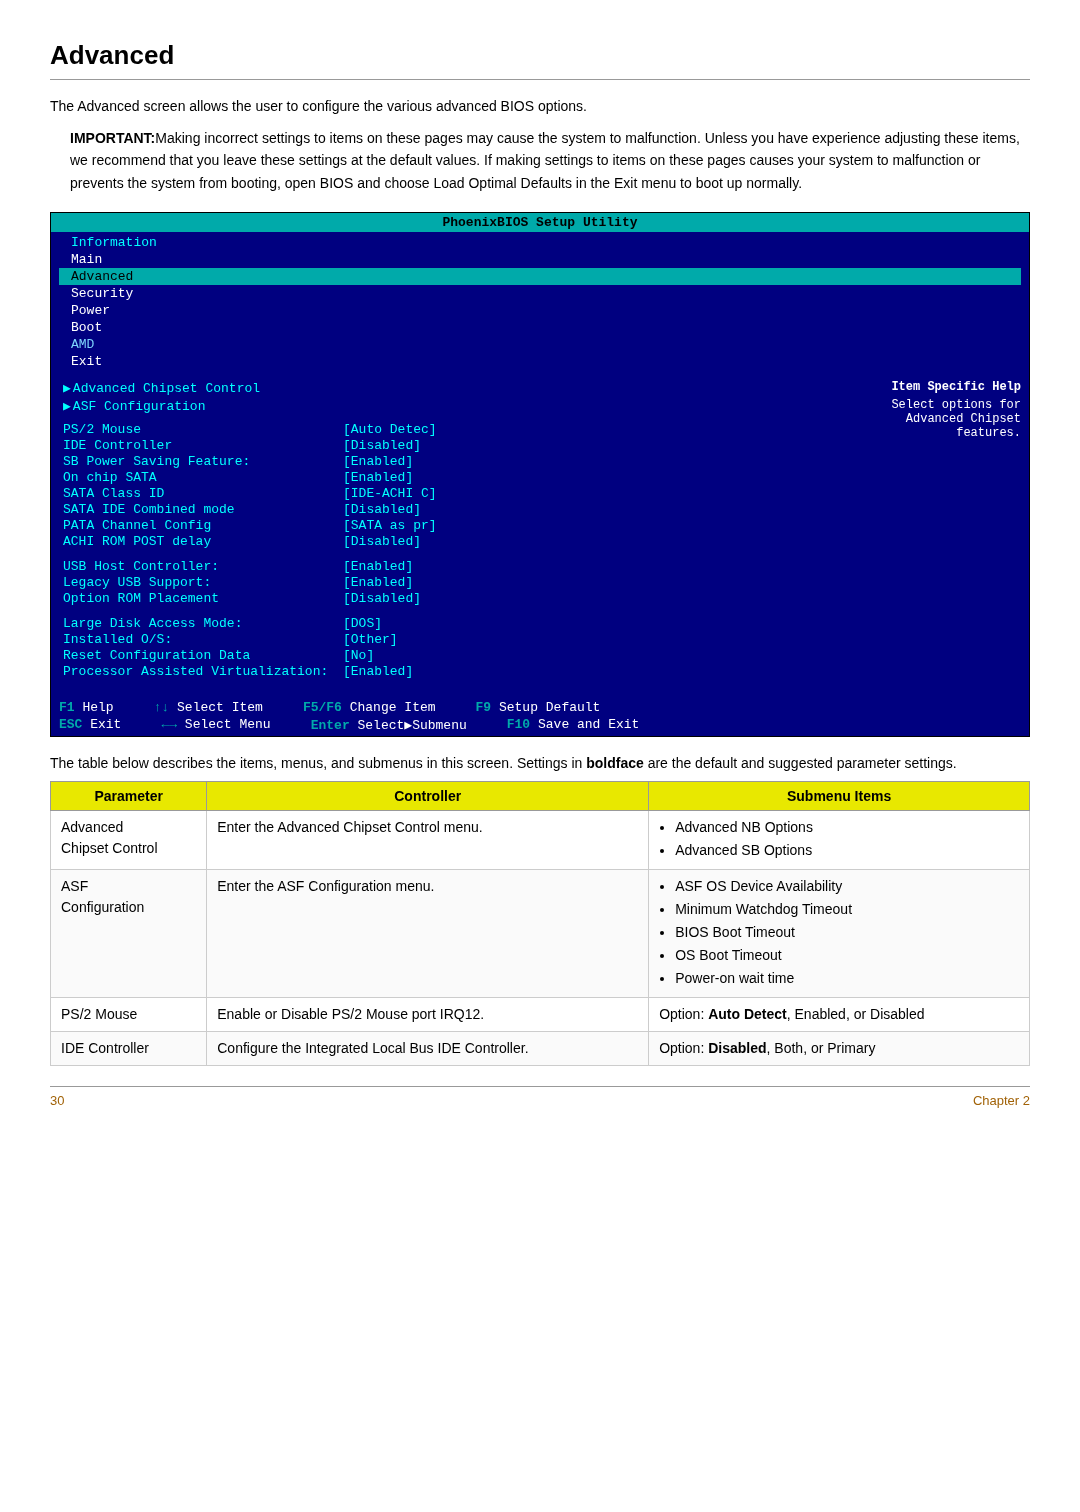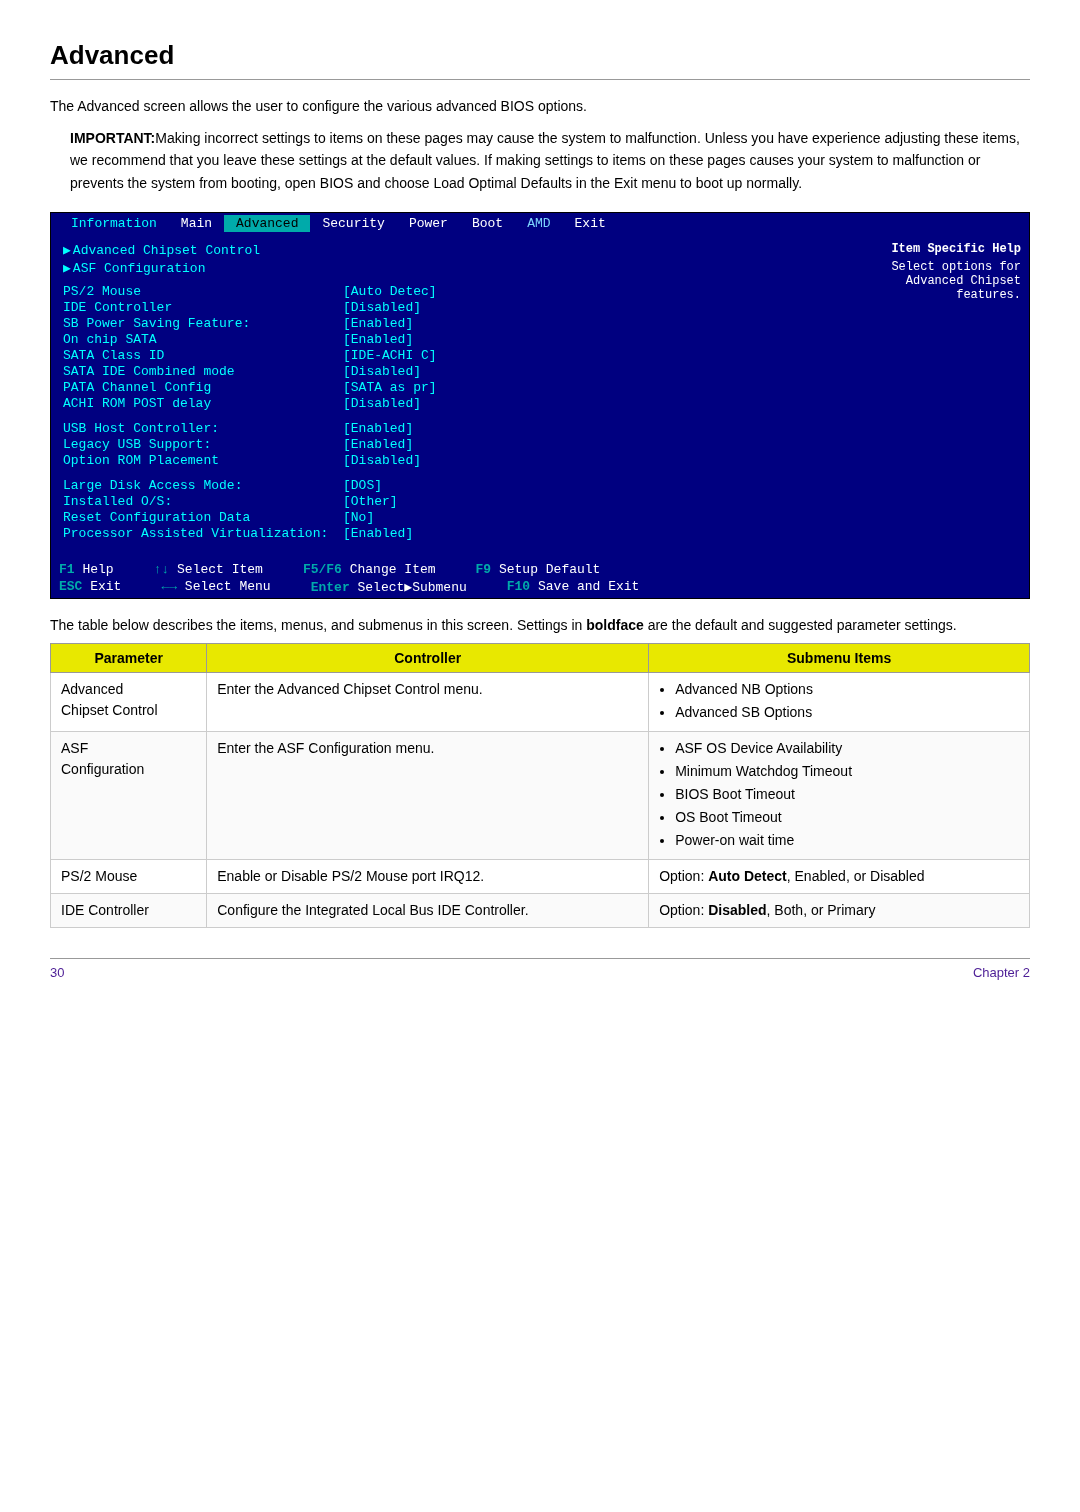--- a/index.html
+++ b/index.html
@@ -51,20 +51,21 @@
       text-align: center;
       padding: 2px 0;
       font-weight: bold;
     }
 
     .bios-menu-bar {
       display: flex;
       padding: 2px 8px;
       gap: 0;
       background: #000080;
+      flex-direction: column;
     }
 
     .bios-menu-item {
       padding: 1px 12px;
       color: #00ffff;
       cursor: pointer;
     }
 
     .bios-menu-item.active {
       background: #00aaaa;
@@ -166,27 +167,27 @@
       list-style: disc;
       padding-left: 16px;
       margin: 0;
     }
 
     .param-table ul li {
       margin-bottom: 2px;
     }
 
     .footer-bar {
-      margin-top: 30px;
+      margin-top: 20px;
       border-top: 1px solid #999;
       display: flex;
       justify-content: space-between;
       padding-top: 6px;
       font-size: 13px;
-      color: #4c1d95;
+      color: #a16207;
     }
 
     .bold { font-weight: bold; }
 
     .bios-footer-rows {
       display: flex;
       flex-direction: column;
       gap: 2px;
       padding: 3px 8px;
     }
@@ -202,20 +203,21 @@
 <h1>Advanced</h1>
 
 <p class="intro-text">The Advanced screen allows the user to configure the various advanced BIOS options.</p>
 
 <div class="important-block">
   <span class="bold-label bold">IMPORTANT:</span><span>Making incorrect settings to items on these pages may cause the system to malfunction. Unless you have experience adjusting these items, we recommend that you leave these settings at the default values. If making settings to items on these pages causes your system to malfunction or prevents the system from booting, open BIOS and choose Load Optimal Defaults in the Exit menu to boot up normally.</span>
 </div>
 
 <div class="bios-screen">
 
+  <div class="bios-title-bar">PhoenixBIOS Setup Utility</div>
 
   <div class="bios-menu-bar">
     <span class="bios-menu-item" style="color:#00ffff">Information</span>
     <span class="bios-menu-item" style="color:#ffffff">Main</span>
     <span class="bios-menu-item active">Advanced</span>
     <span class="bios-menu-item" style="color:#ffffff">Security</span>
     <span class="bios-menu-item" style="color:#ffffff">Power</span>
     <span class="bios-menu-item" style="color:#ffffff">Boot</span>
     <span class="bios-menu-item" style="color:#7dd3fc">AMD</span>
     <span class="bios-menu-item" style="color:#ffffff">Exit</span>

